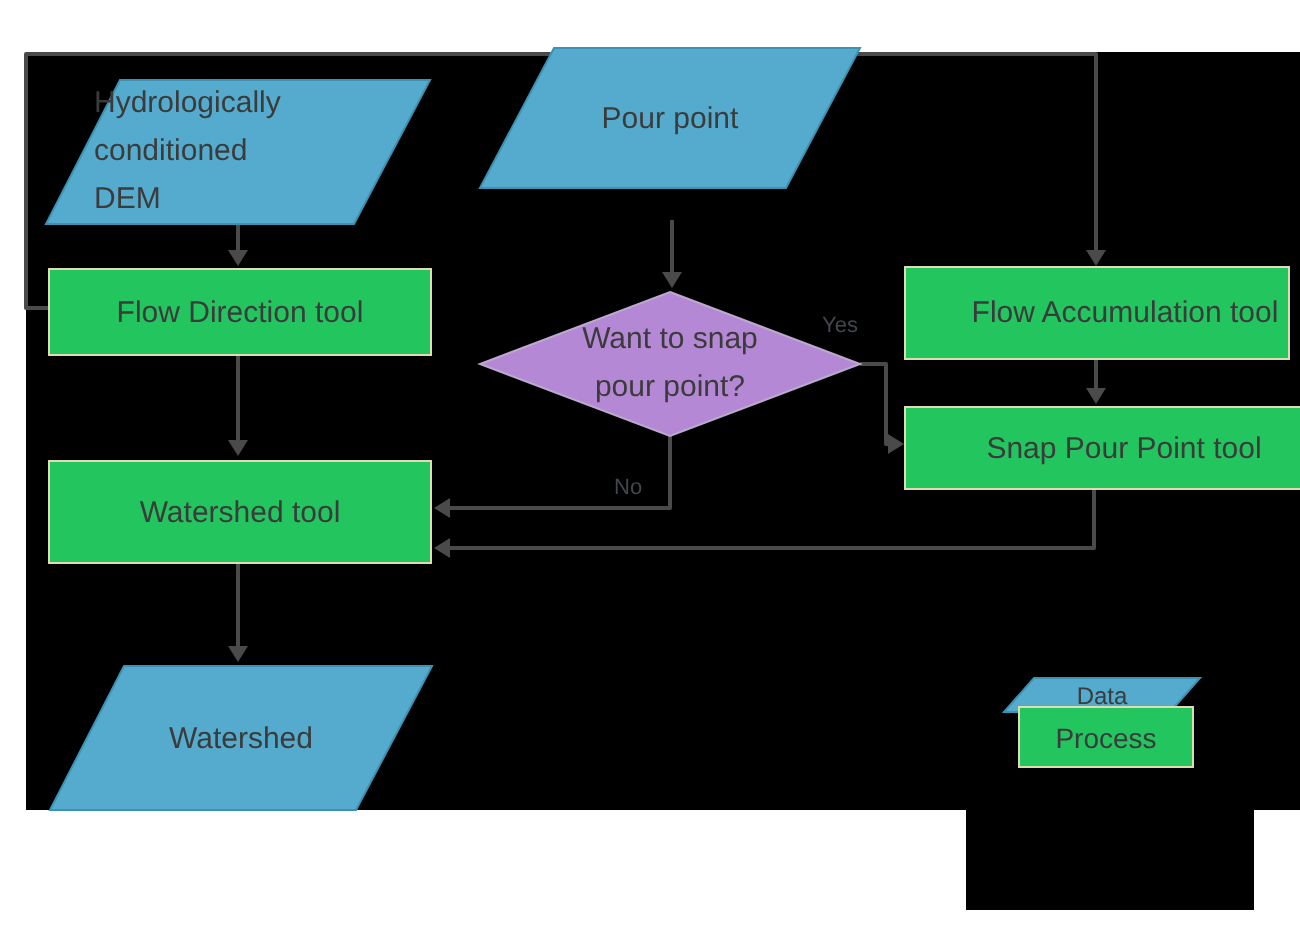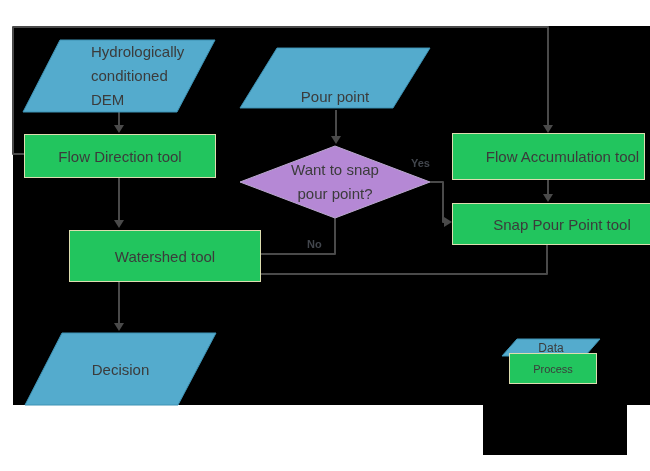--- a/index.html
+++ b/index.html
@@ -9,35 +9,35 @@
   }
   .bg-main{position:absolute;left:13px;top:26px;width:637px;height:379px;background:#000;}
   .bg-legend{position:absolute;left:483px;top:405px;width:144px;height:50px;background:#000;}
   .connectors{position:absolute;left:0;top:0;width:650px;height:471px;z-index:1;}
   .node{position:absolute;z-index:2;display:flex;align-items:center;justify-content:center;
         color:#3B3B3B;font-size:15px;line-height:23px;text-align:center;}
   .node svg{position:absolute;left:0;top:0;width:100%;height:100%;overflow:visible;}
   .node .lbl{position:relative;z-index:1;}
   .rect{background:#22c55e;border:1px solid #DDDDB0;box-sizing:border-box;}
   .dem{left:23px;top:40px;width:192px;height:72px;justify-content:flex-start;}
-  .dem .lbl{margin-left:68px;width:112px;text-align:left;line-height:24px;}
-  .pour{left:240px;top:48px;width:190px;height:60px;align-items:flex-end;}
+  .dem .lbl{margin-left:24px;width:112px;text-align:left;line-height:24px;}
+  .pour{left:240px;top:24px;width:190px;height:70px;}
   .flowdir{left:24px;top:134px;width:192px;height:44px;}
   .flowacc{left:452px;top:133px;width:193px;height:47px;padding-left:28px;}
   .decision{left:240px;top:146px;width:190px;height:72px;align-items:center;}
   .decision .lbl{width:112px;line-height:24px;}
   .snap{left:452px;top:203px;width:220px;height:42px;}
-  .wtool{left:24px;top:230px;width:192px;height:52px;margin-left:45px;}
+  .wtool{left:24px;top:230px;width:192px;height:52px;}
   .wshed{left:25px;top:333px;width:191px;height:72px;}
-  .edge-label{position:absolute;z-index:3;font-size:11px;color:#42464D;font-weight:bold;}
+  .edge-label{position:absolute;z-index:3;font-size:11px;color:#42464D;}
   .lab-yes{left:411px;top:157px;}
   .lab-no{left:307px;top:238px;}
   .lg{font-size:12px;line-height:14px;}
   .lg-data{left:502px;top:315px;width:98px;height:17px;margin-top:24px;}
-  .lg-proc{left:509px;top:353px;width:88px;height:31px;font-size:11px;}
+  .lg-proc{left:509px;top:353px;width:88px;height:31px;font-size:14px;}
   .lg-dec{left:488px;top:407px;width:137px;height:44px;}
 </style>
 </head>
 <body>
 
 <div class="stage">
 
   <div class="bg-main"></div>
   <div class="bg-legend"></div>
 
@@ -114,21 +114,21 @@
   </div>
 
   <div class="node rect wtool">
     <span class="lbl">Watershed tool</span>
   </div>
 
   <div class="node wshed">
     <svg viewBox="0 0 191 72" preserveAspectRatio="none">
       <polygon points="37,0 191,0 153,72 0,72" fill="#54ABCD" stroke="#3D92B4" stroke-width="1"></polygon>
     </svg>
-    <span class="lbl">Decision</span>
+    <span class="lbl">Watershed</span>
   </div>
 
   <div class="edge-label lab-yes">Yes</div>
   <div class="edge-label lab-no">No</div>
 
   <div class="node lg lg-data">
     <svg viewBox="0 0 98 17" preserveAspectRatio="none">
       <polygon points="15,0 98,0 83,17 0,17" fill="#54ABCD" stroke="#3D92B4" stroke-width="1"></polygon>
     </svg>
     <span class="lbl">Data</span>

